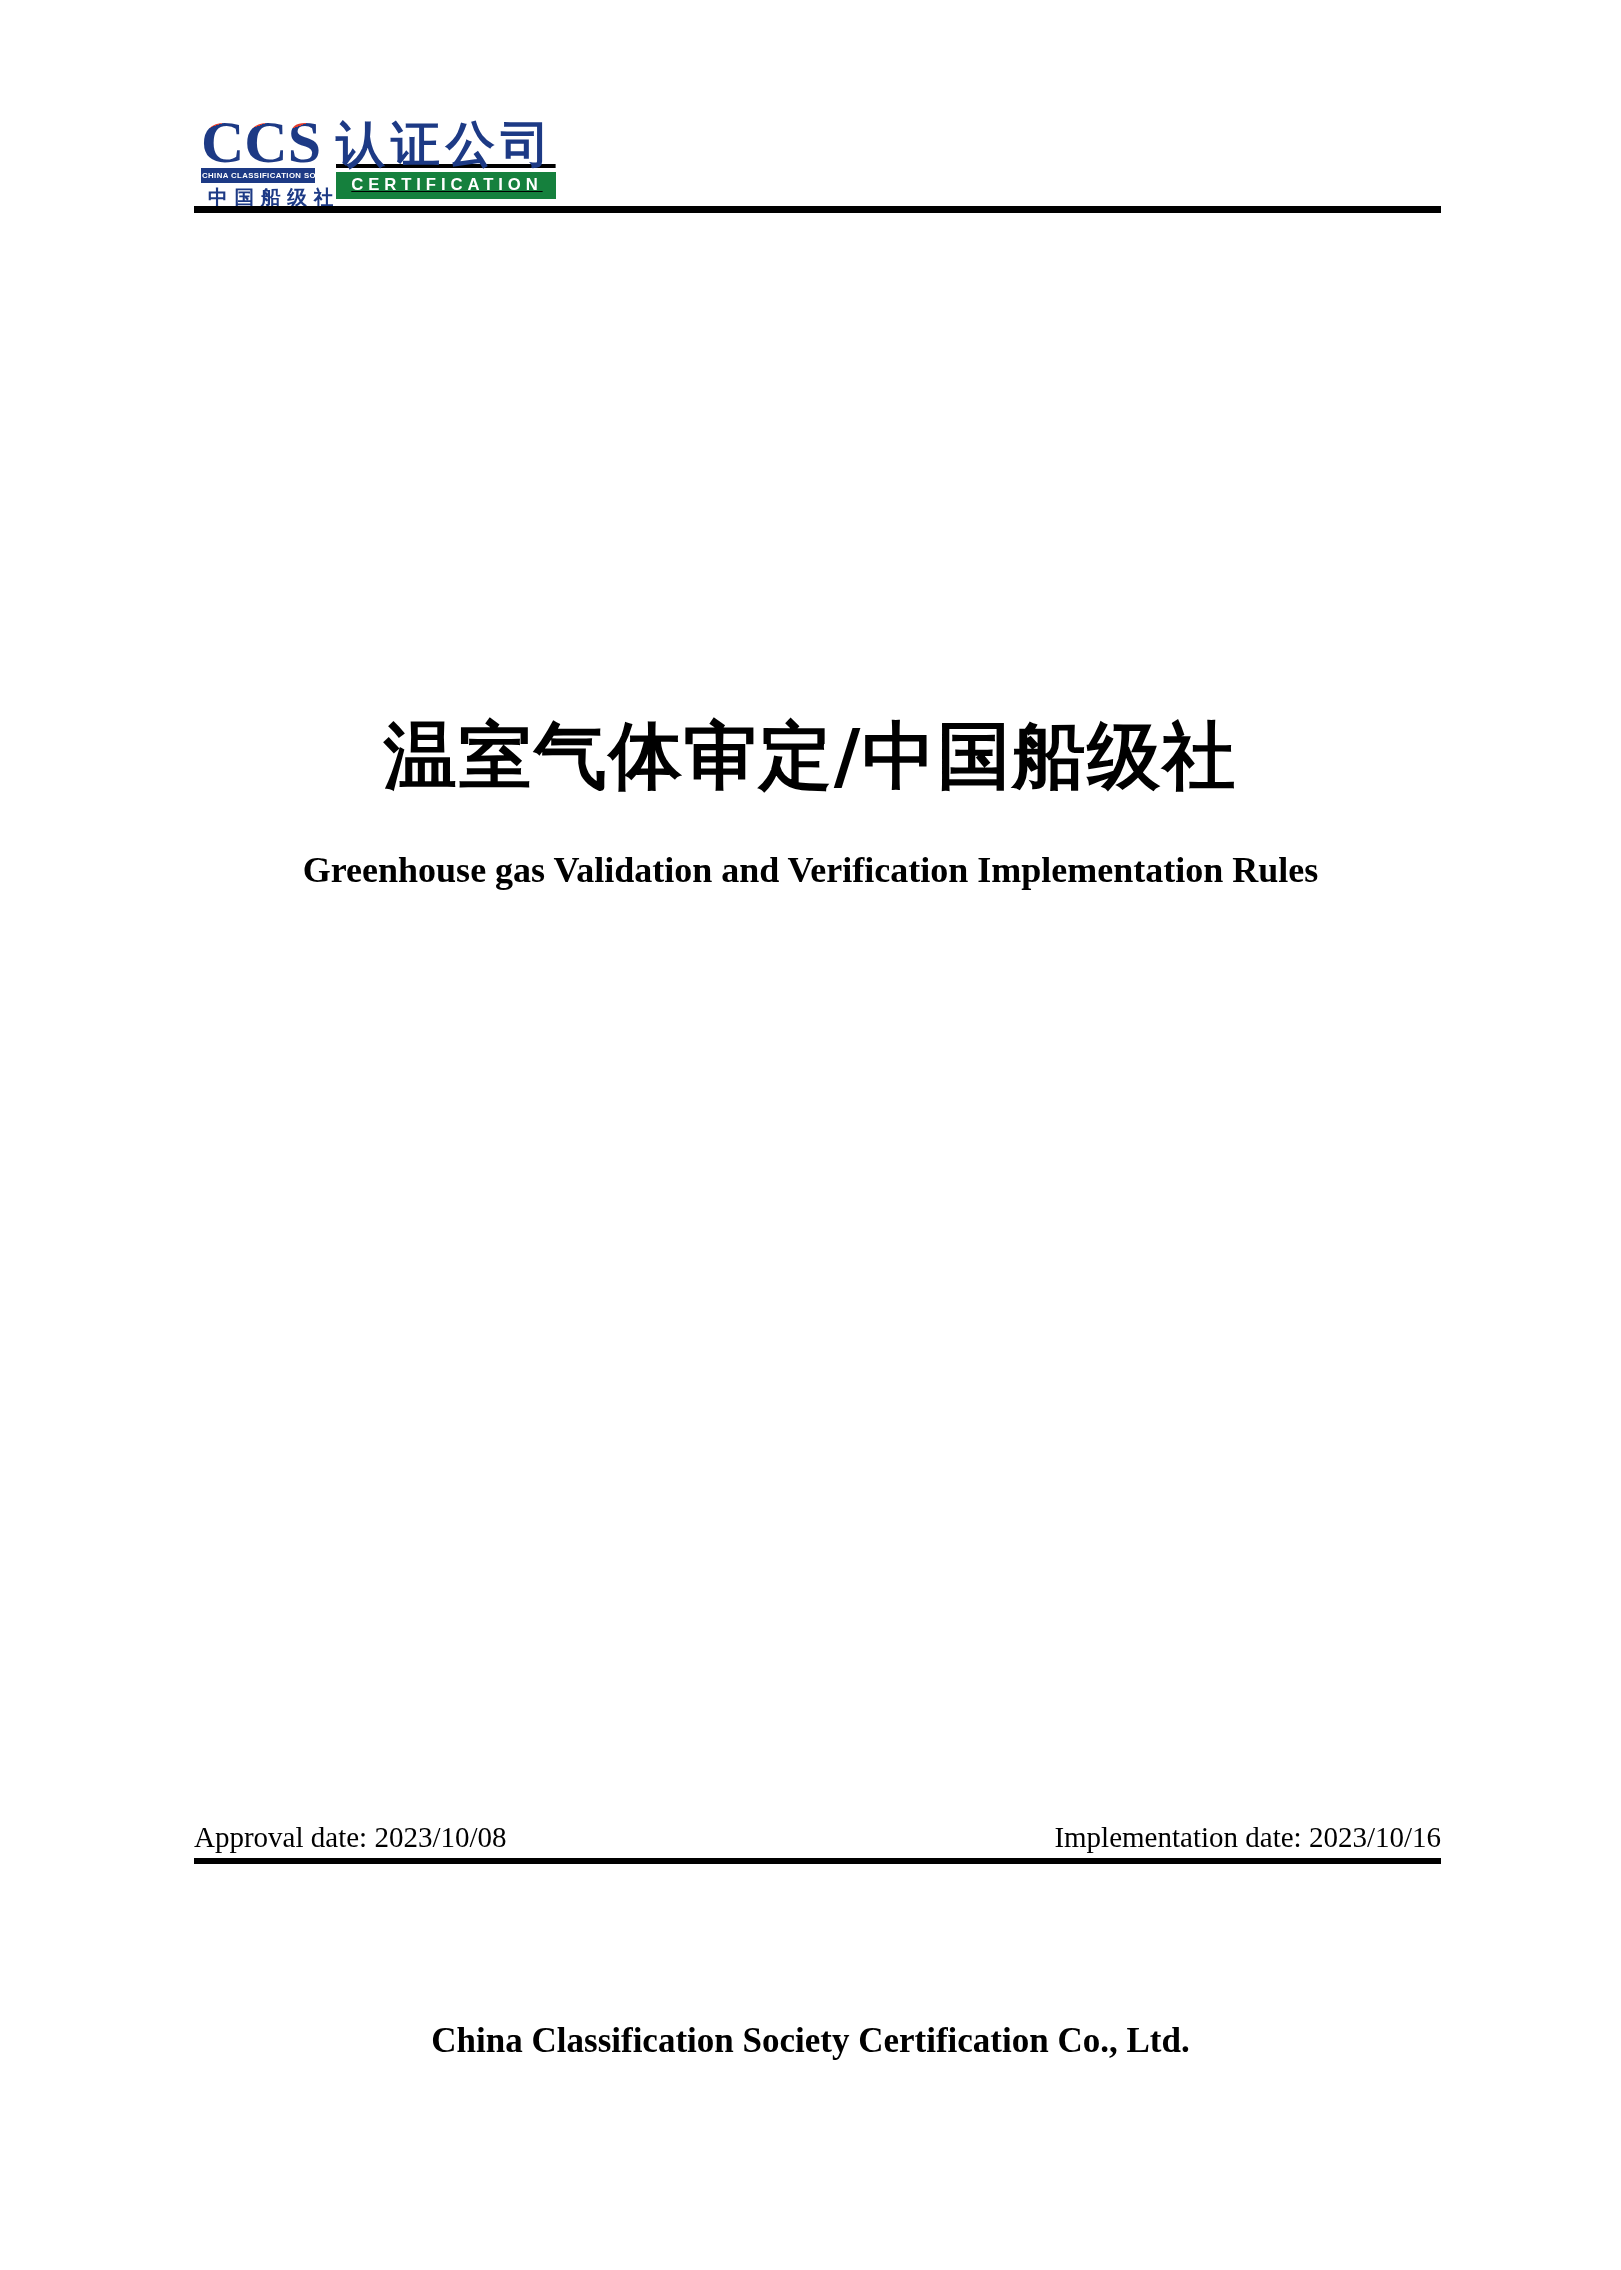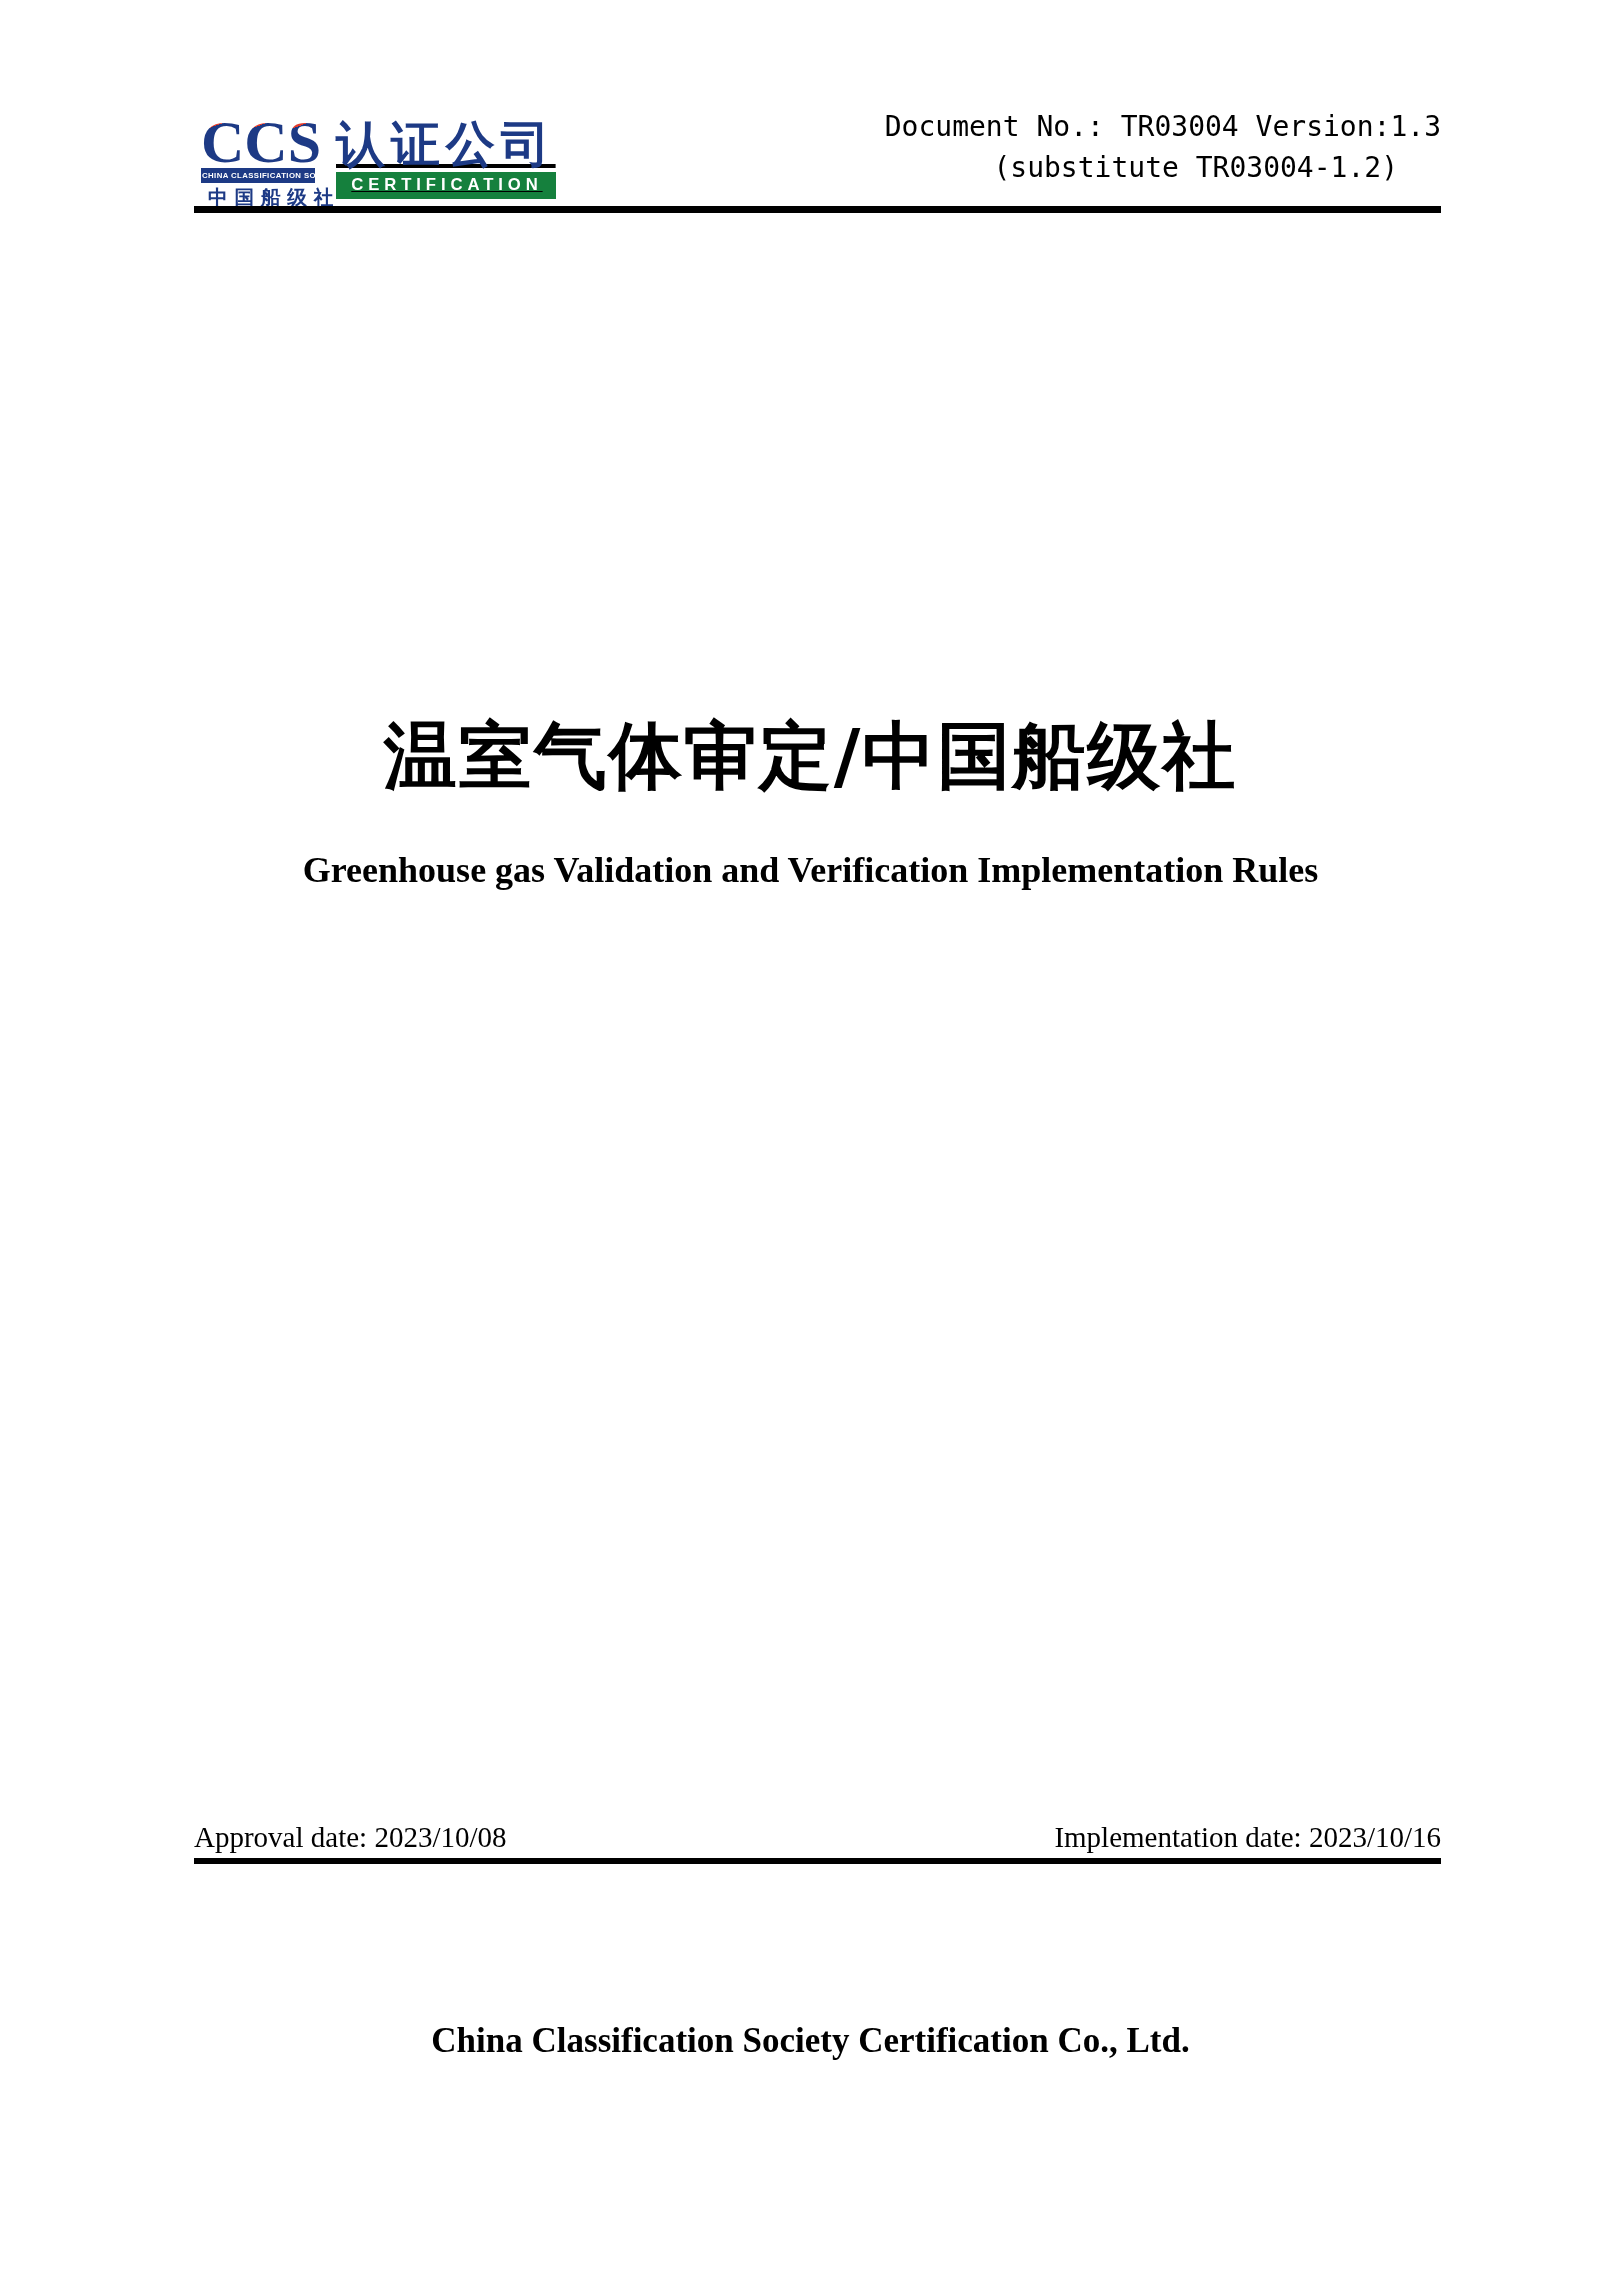--- a/index.html
+++ b/index.html
@@ -181,24 +181,20 @@
       <div class="ccs-wordmark"><span class="ccs-letter">C</span><span class="ccs-letter">C</span><span class="ccs-letter">S</span></div>
       <div class="ccs-banner">CHINA CLASSIFICATION SOCIETY</div>
       <div class="ccs-zh">中国船级社</div>
     </div>
     <div class="logo-right">
       <div class="cert-zh">认证公司</div>
       <div class="cert-banner">CERTIFICATION</div>
     </div>
   </div>
 
-  <div class="docno">
-    <div class="docno-line1">Document No.: TR03004 Version:1.3</div>
-    <div class="docno-line2">(substitute TR03004-1.2)</div>
-  </div>
 
   <div class="rule header-rule"></div>
 
   <div class="title-zh">温室气体审定/中国船级社</div>
   <div class="title-en">Greenhouse gas Validation and Verification Implementation Rules</div>
 
   <div class="dates">
     <span>Approval date: 2023/10/08</span>
     <span>Implementation date: 2023/10/16</span>
   </div>

